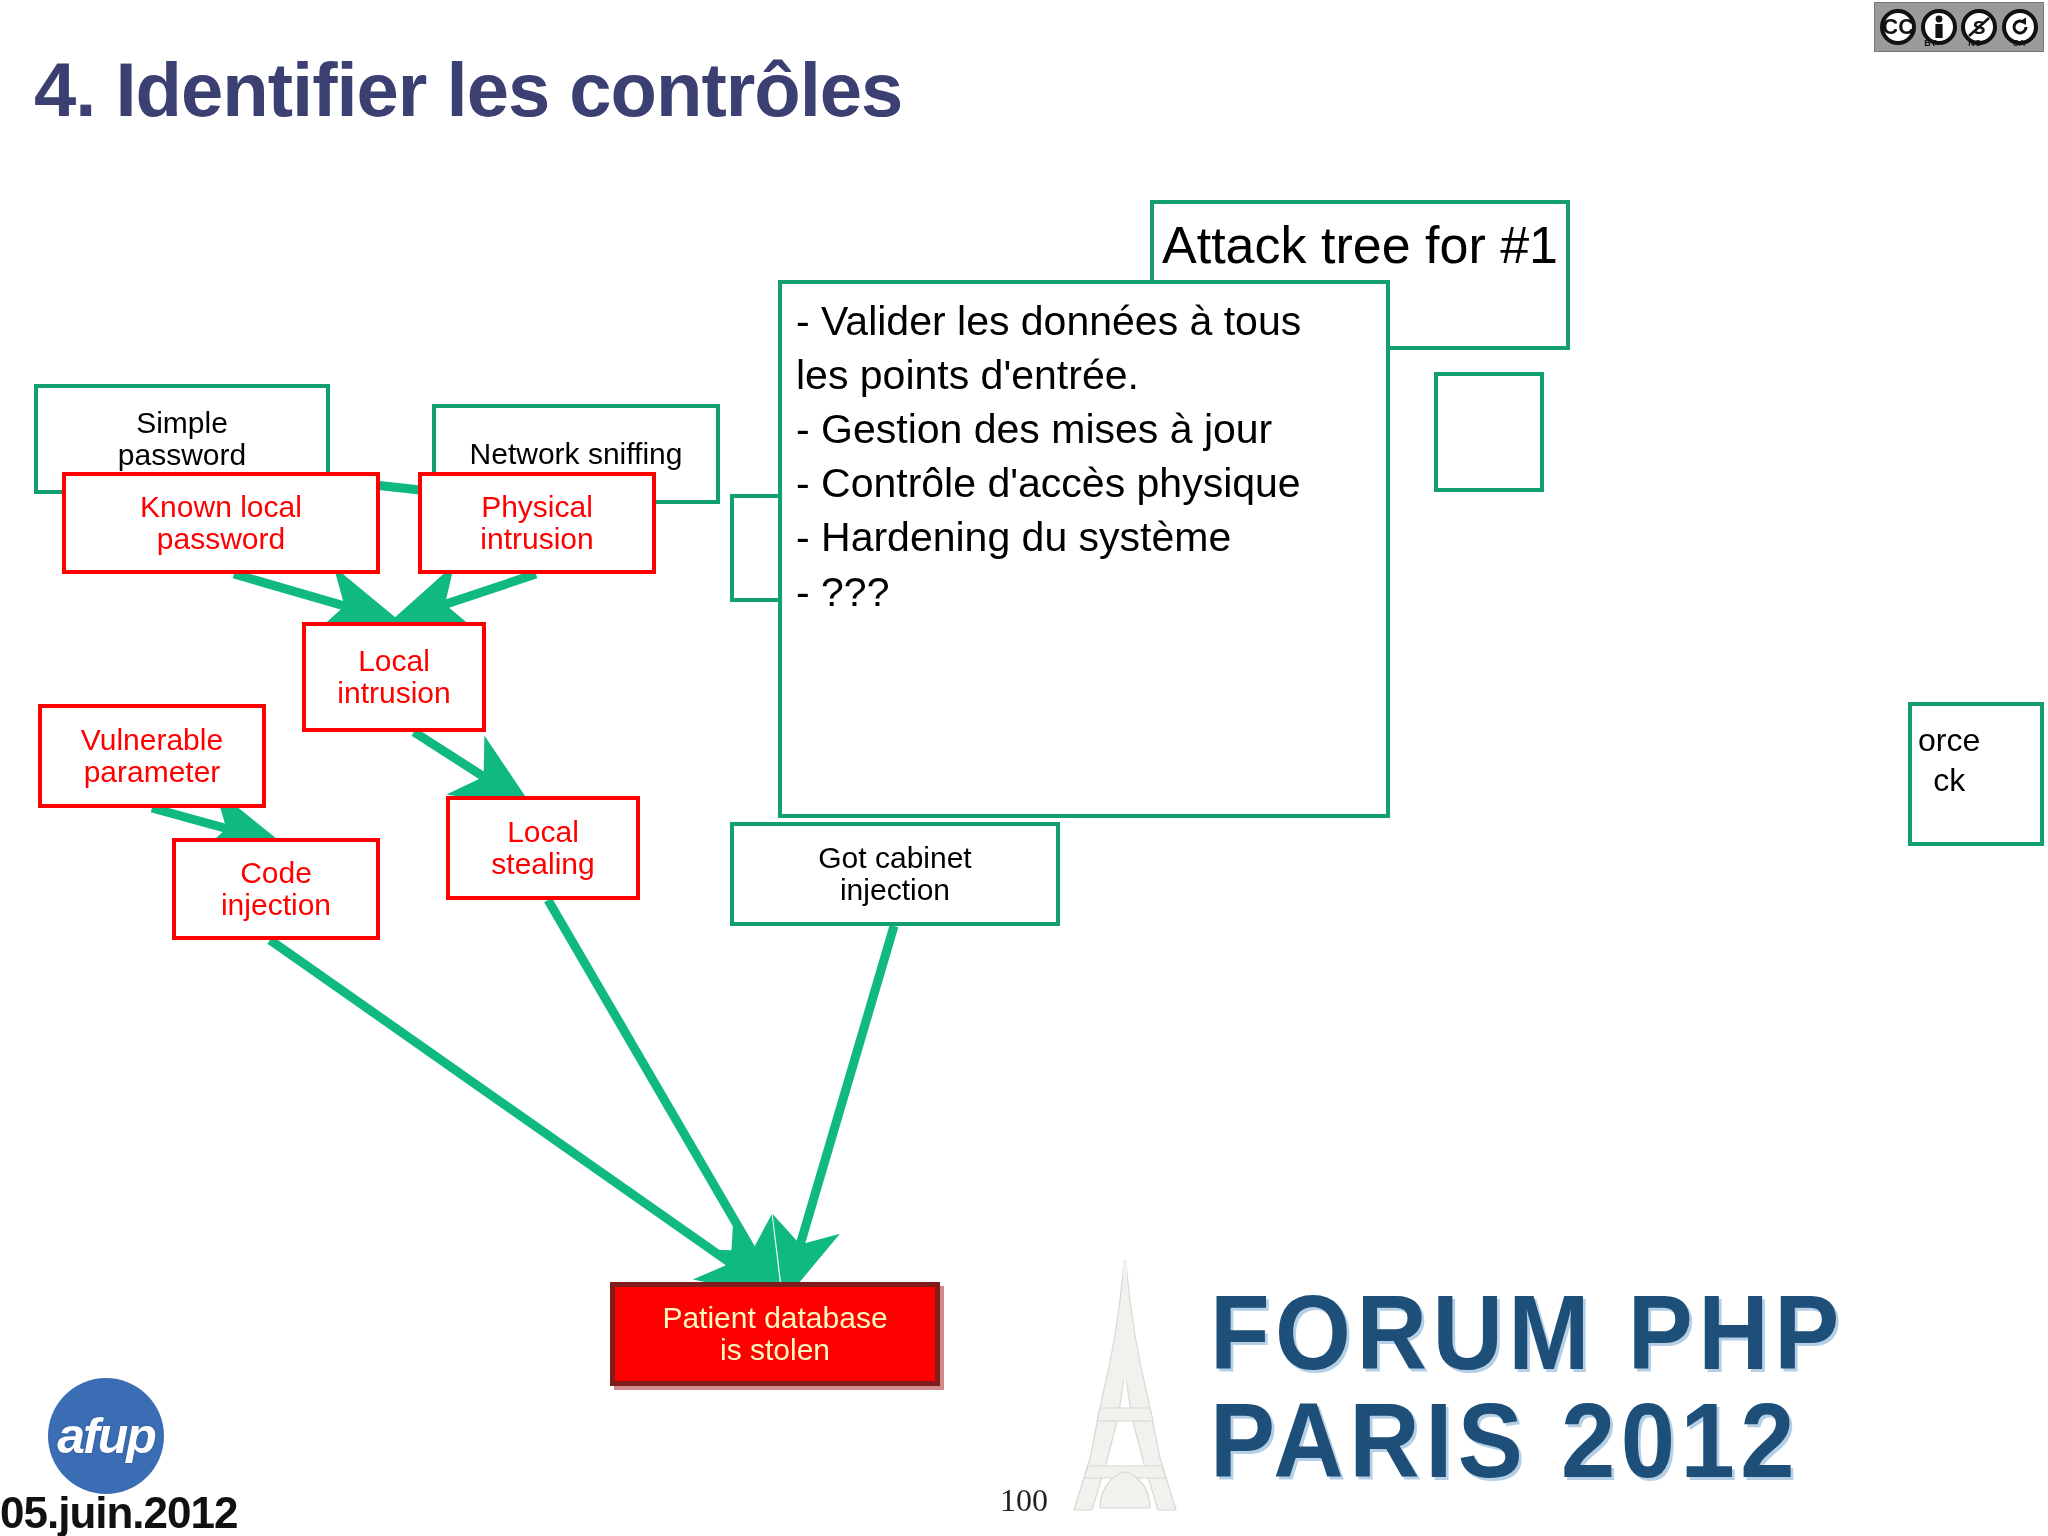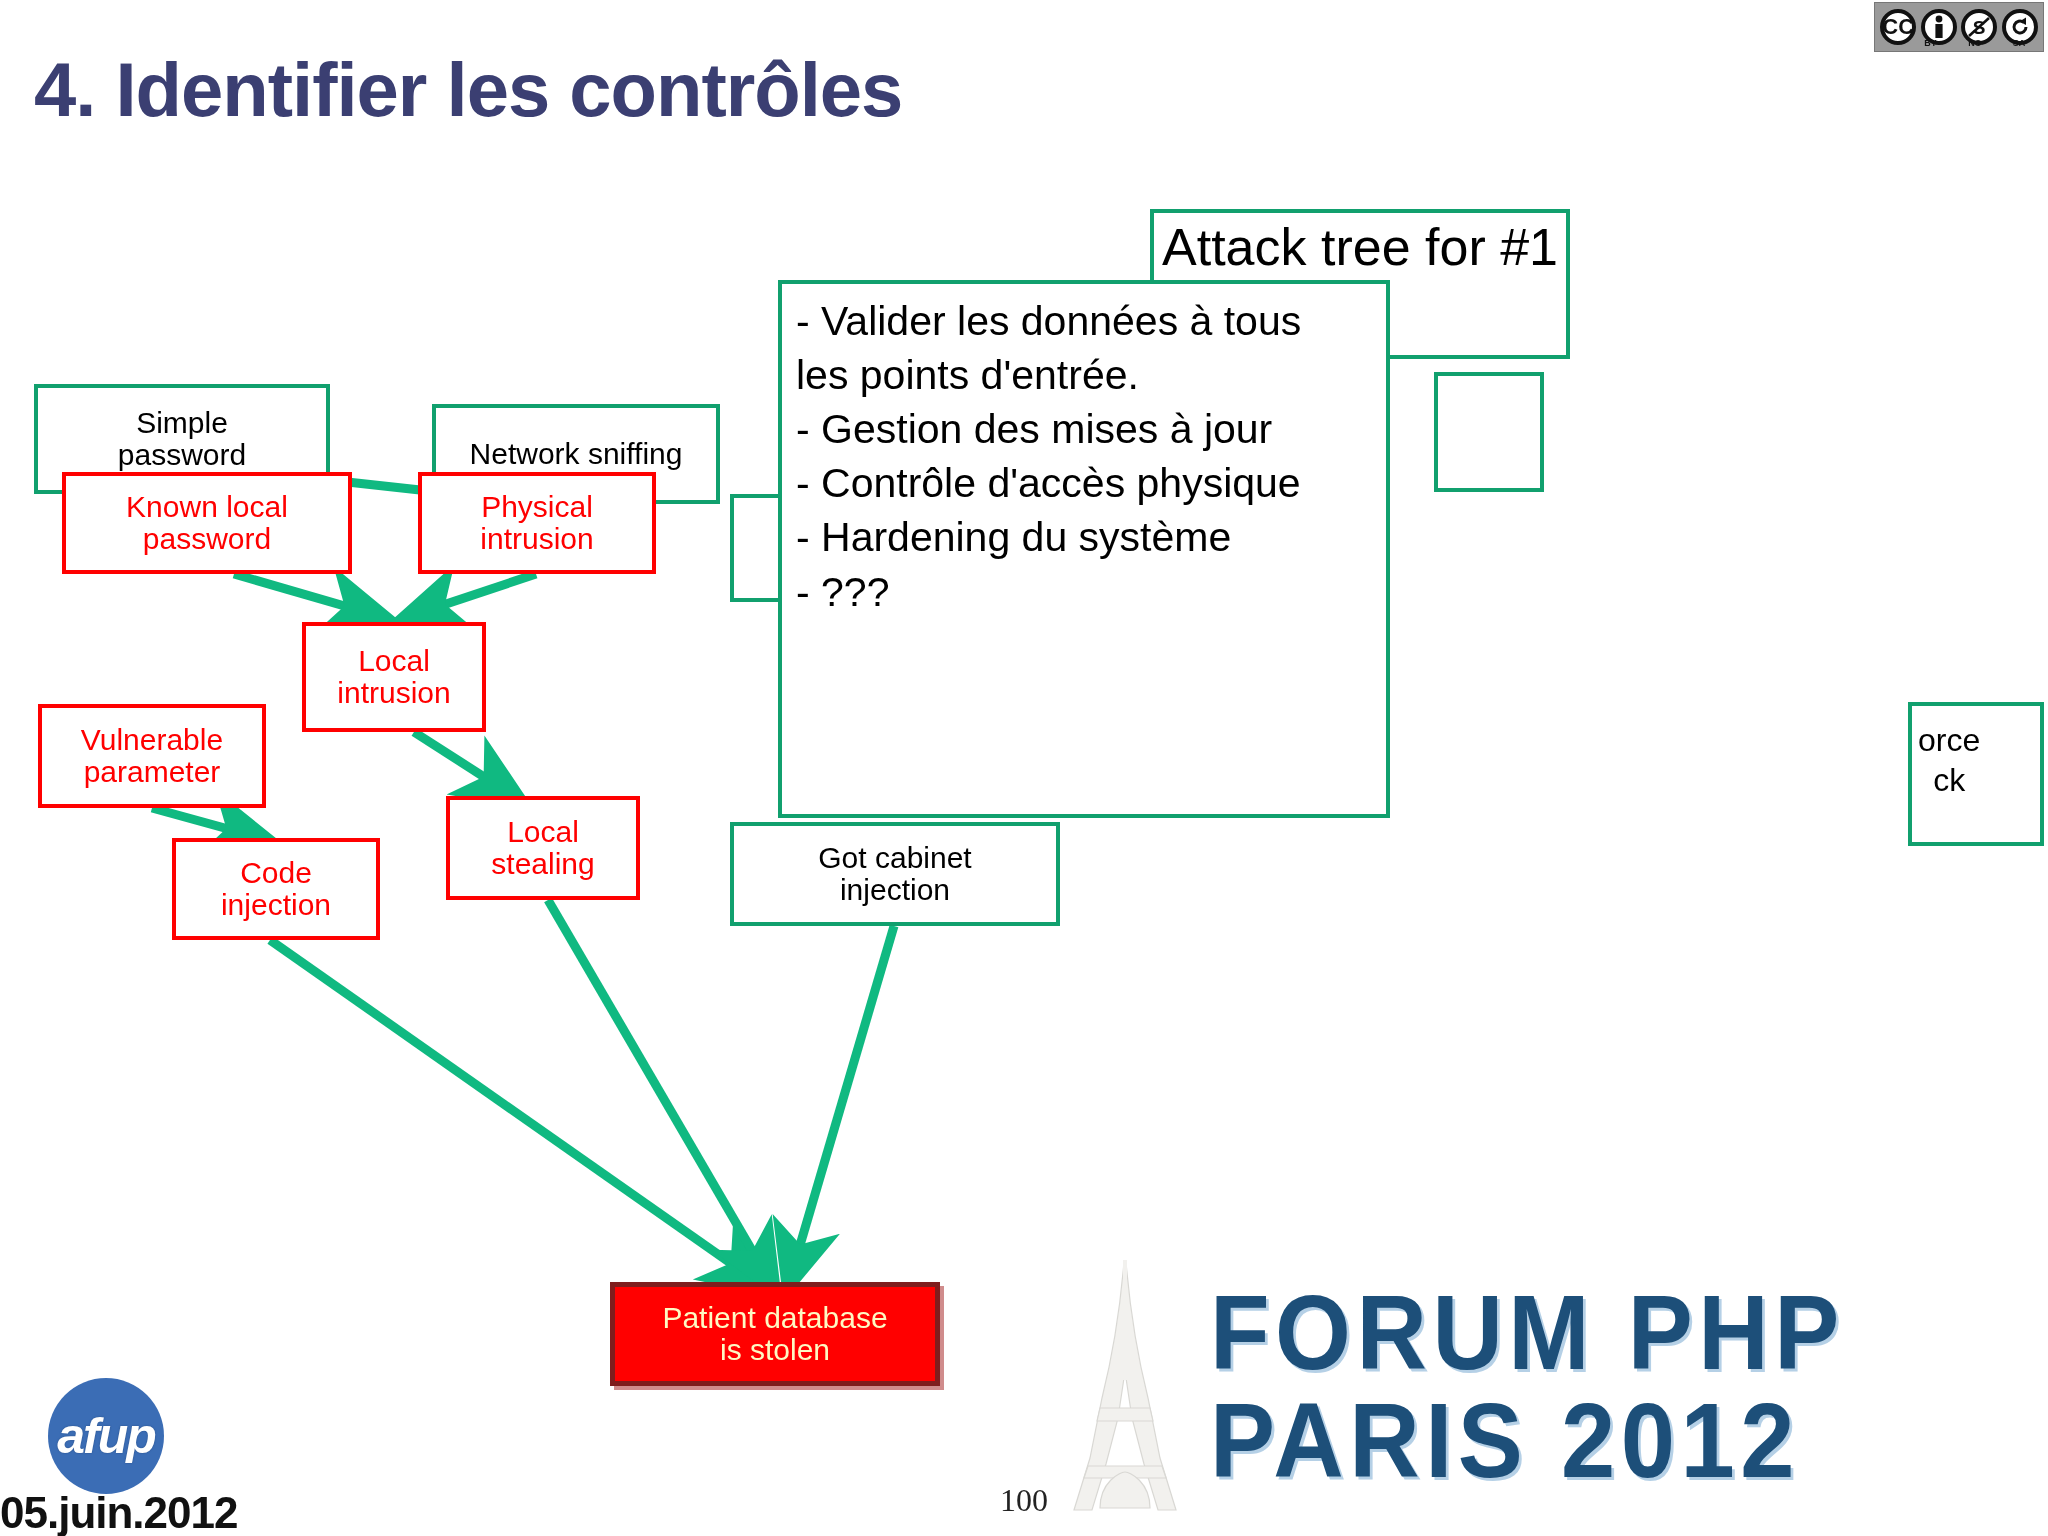--- a/index.html
+++ b/index.html
@@ -42,29 +42,29 @@
     font-size:30px;line-height:1.08;background:#fff;
   }
   .node.green{border:4px solid #11a06e;color:#000;}
   .node.red{border:4px solid #ff0000;color:#ff0000;}
   .node.goal{border:5px solid #7f1d1d;background:#ff0000;color:#fef9c3;
              box-shadow:4px 4px 0 rgba(150,0,0,.45);}
 
   
   #n-simple-password  {left:34px;  top:384px; width:296px; height:110px;}
   #n-network-sniffing {left:432px; top:404px; width:288px; height:100px;}
-  #n-known-local-pwd  {left:62px;  top:472px; width:290px; height:102px;}
+  #n-known-local-pwd  {left:62px;  top:472px; width:318px; height:102px;}
   #n-physical-intrusion{left:418px;top:472px; width:238px; height:102px;}
   #n-local-intrusion  {left:302px; top:622px; width:184px; height:110px;}
   #n-vulnerable-param {left:38px;  top:704px; width:228px; height:104px;}
   #n-code-injection   {left:172px; top:838px; width:208px; height:102px;}
   #n-local-stealing   {left:446px; top:796px; width:194px; height:104px;}
   #n-got-cabinet-pwd  {left:730px; top:822px; width:330px; height:104px;}
-  #n-attack-tree-title{left:1150px;top:209px; width:420px; height:150px;
-                       font-size:52px;align-items:flex-start;padding-top:6px;}
+  #n-attack-tree-title{left:1150px;top:200px; width:420px; height:150px;
+                       font-size:52px;align-items:flex-start;padding-top:13px;}
   #n-hidden-mid       {left:730px; top:494px; width:144px; height:108px;
                        font-size:30px;}
   #n-hidden-right-top {left:1434px;top:372px; width:110px; height:120px;}
   #n-brute-force      {left:1908px;top:702px; width:136px; height:144px;
                        align-items:flex-start;justify-content:flex-start;
                        padding:14px 0 0 6px;font-size:32px;line-height:1.25;}
   #n-goal             {left:610px; top:1282px;width:330px; height:104px;
                        font-size:30px;}
 
   

